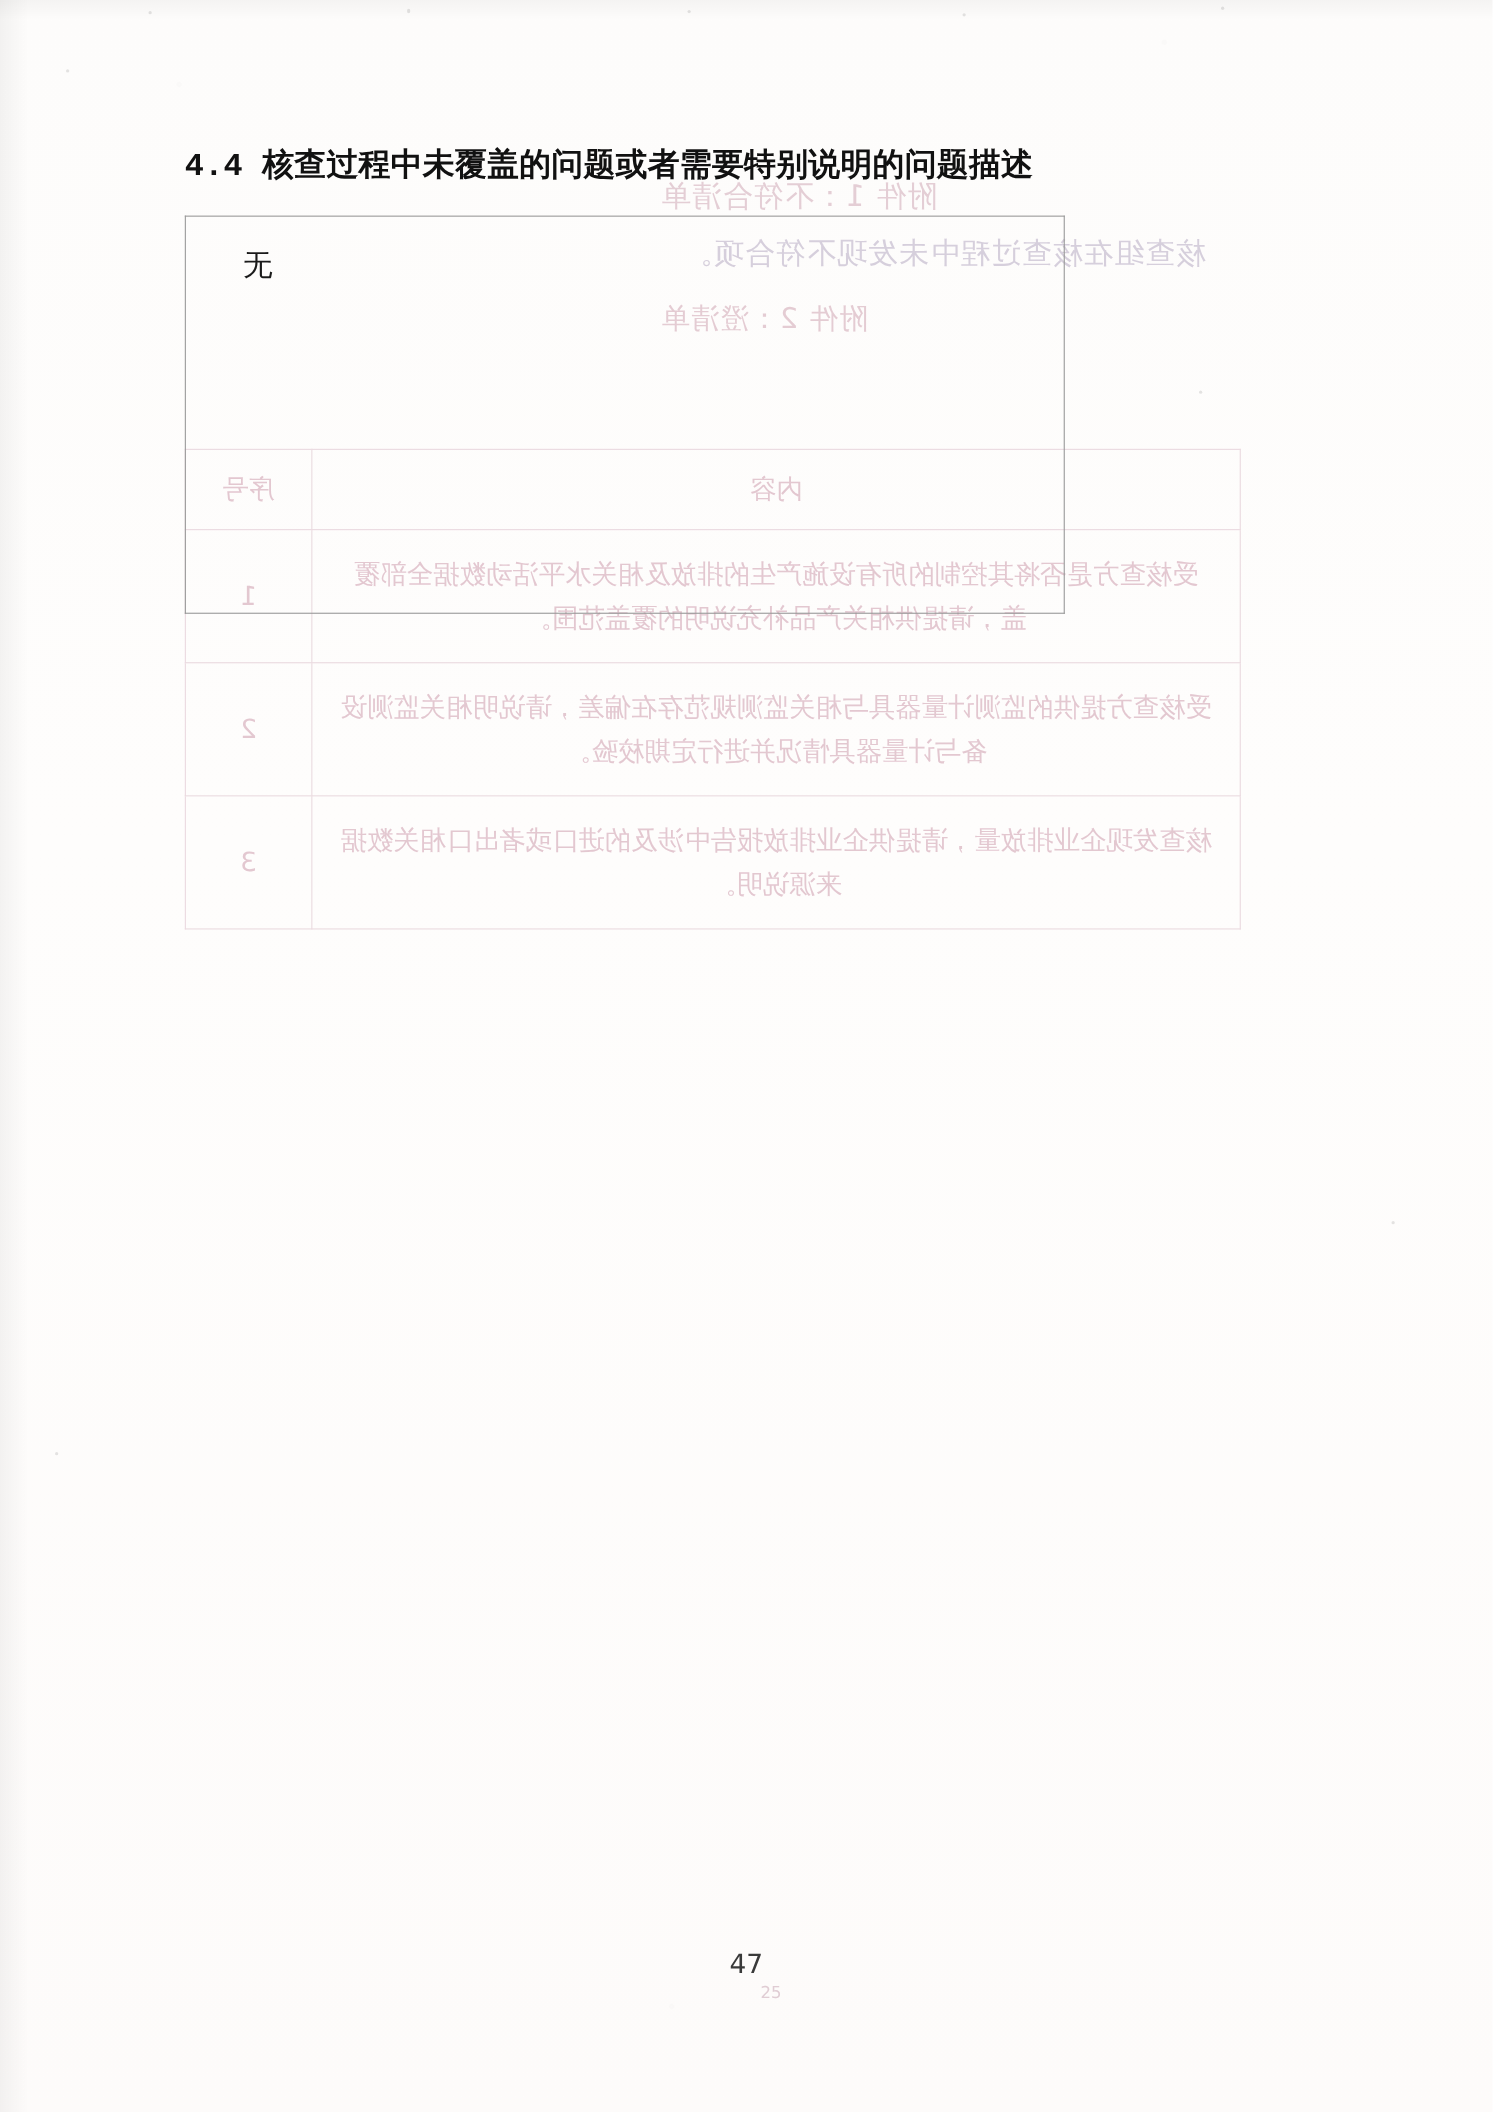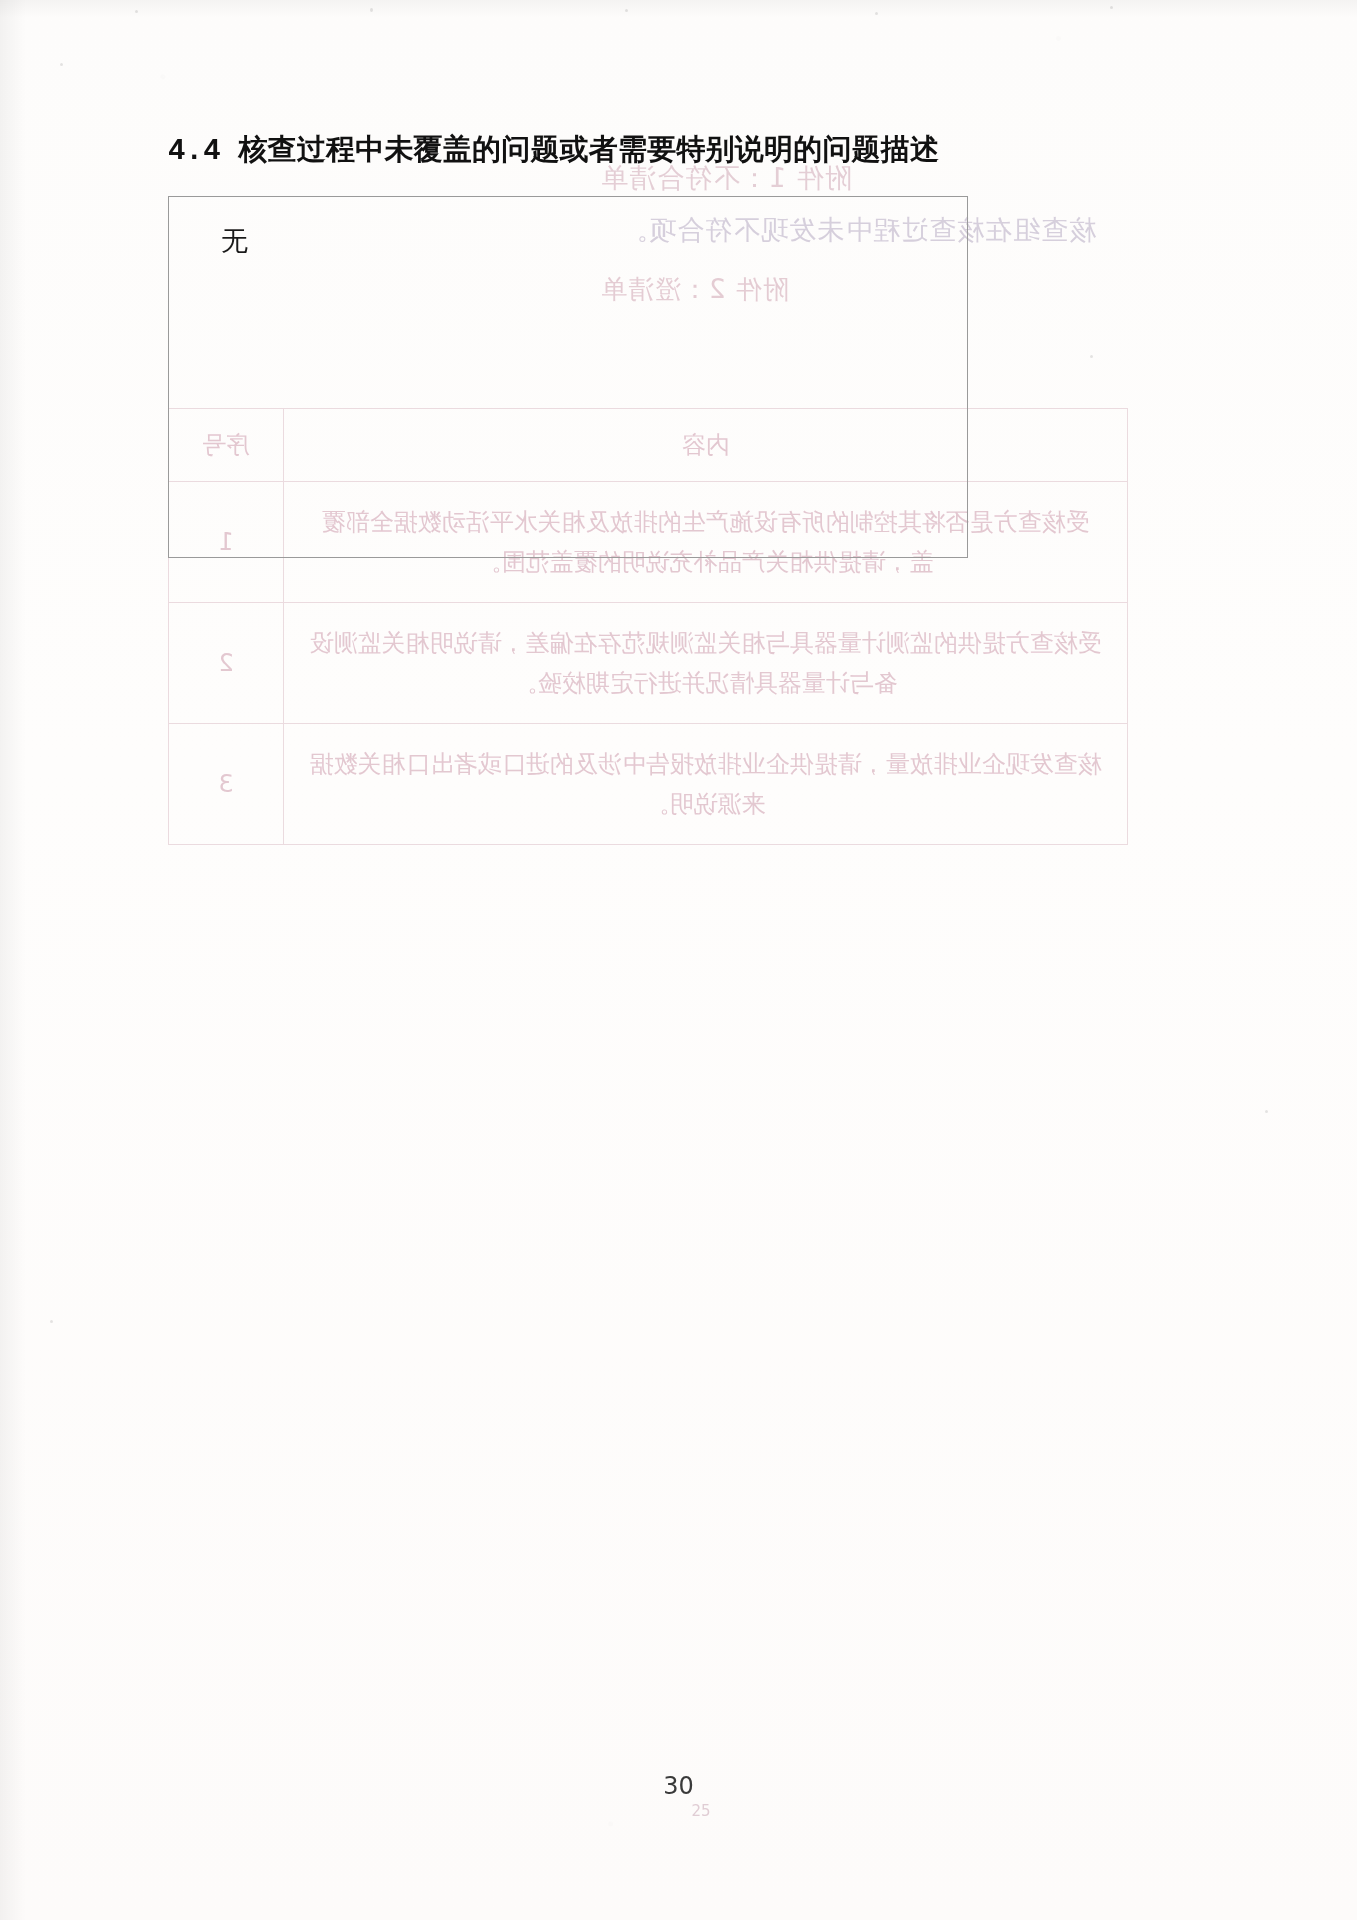--- a/index.html
+++ b/index.html
@@ -217,15 +217,15 @@
       <table class="answer-table">
         <tbody>
             <tr>
           <td>无</td>
         </tr>
       </tbody>
         </table>
     </div>
   </div>
 
-  <div class="page-number">30</div>
+  <div class="page-number">47</div>
   <div class="page-number-ghost">25</div>
 </div>
 
 </body></html>

